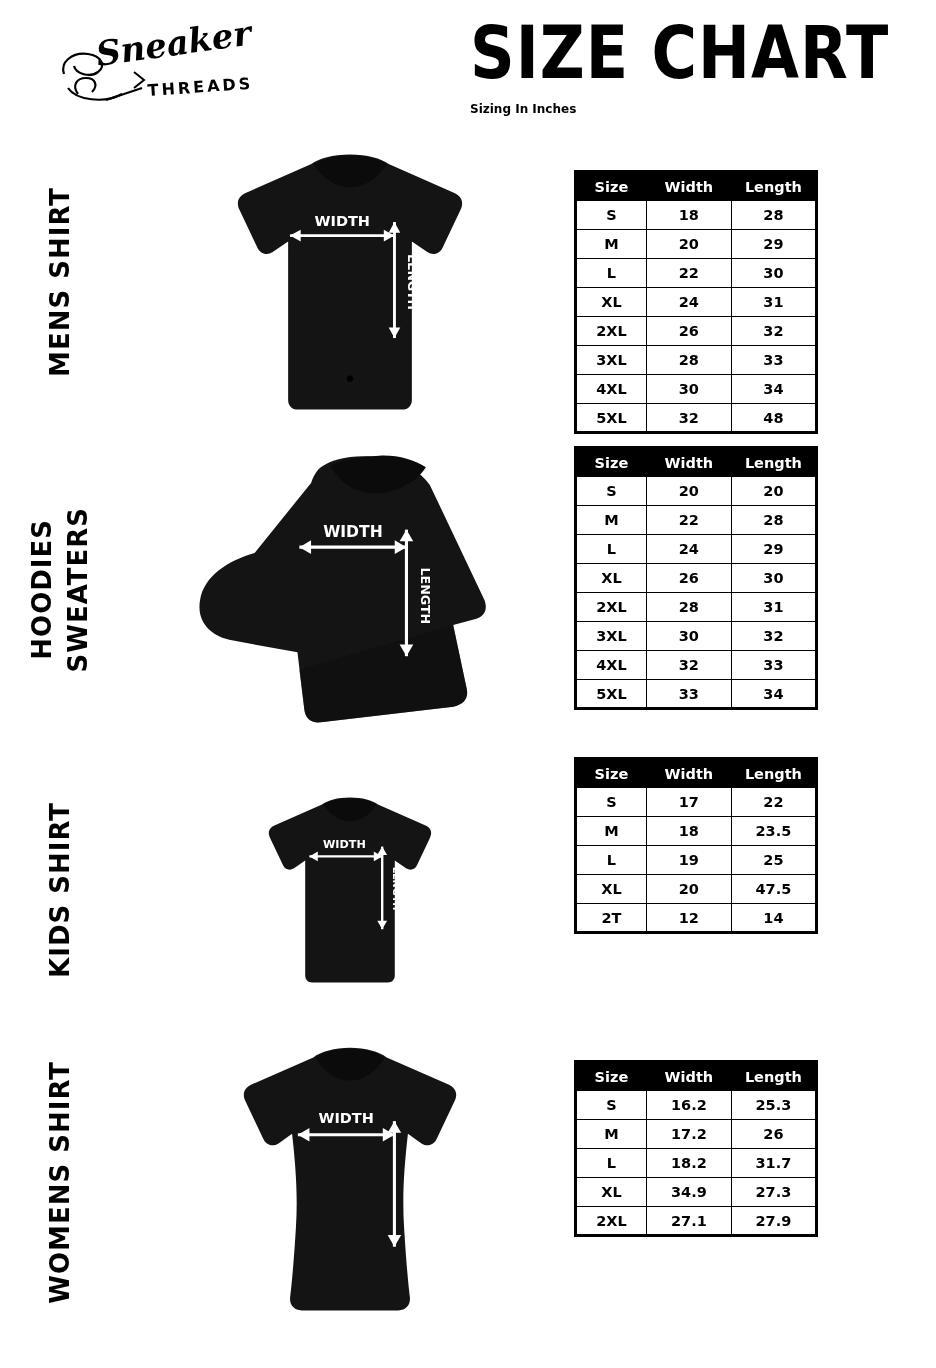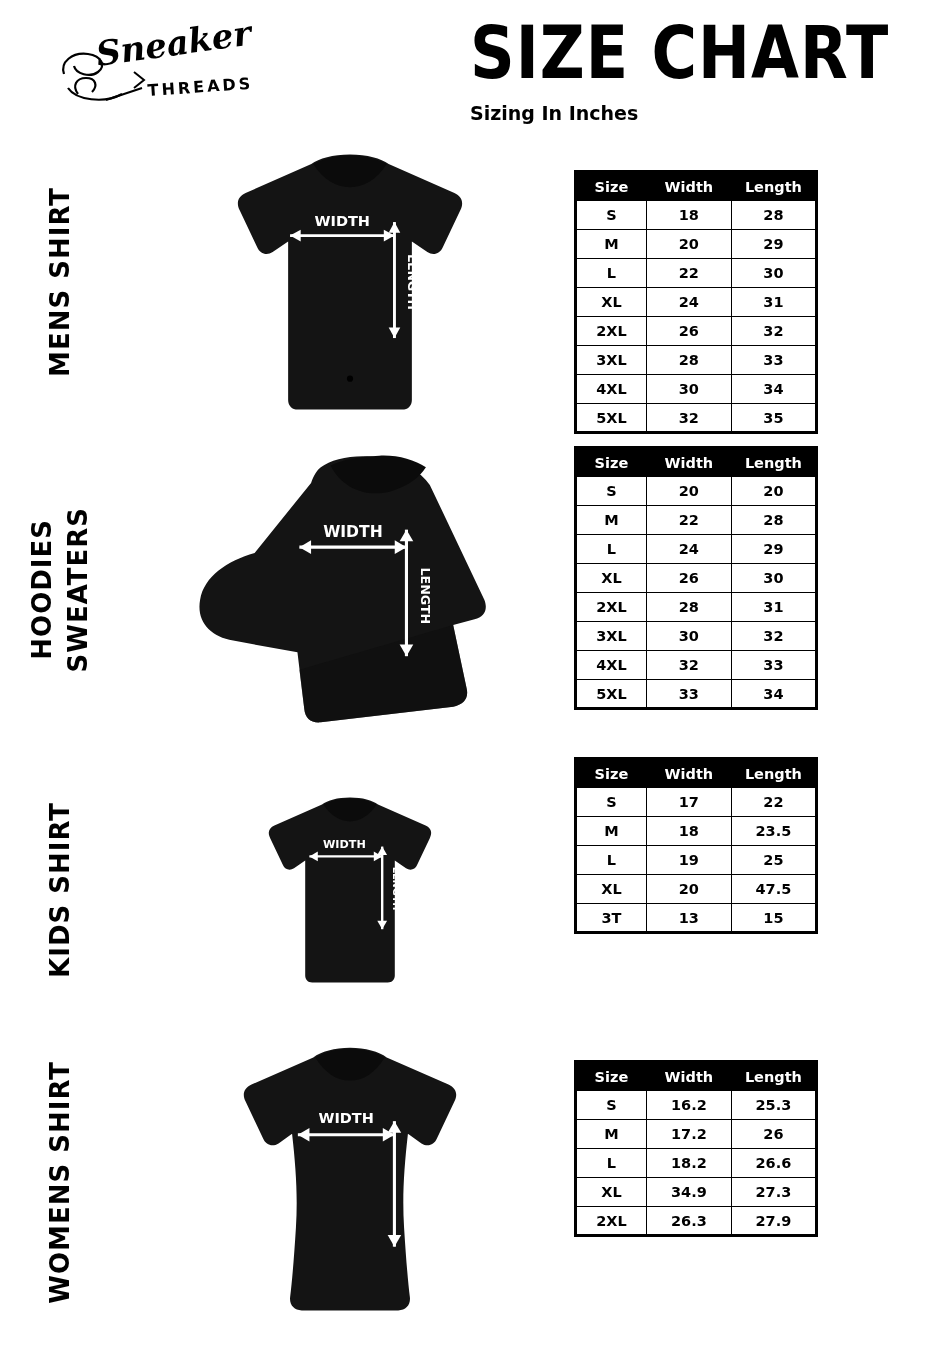--- a/index.html
+++ b/index.html
@@ -45,21 +45,21 @@
     letter-spacing: 1px;
     color: #000;
     margin: 0;
     transform: scaleY(1.18);
     transform-origin: center top;
   }
   .sizing-sub {
     margin-top: 22px;
     font-family: "DejaVu Sans", sans-serif;
     font-weight: 700;
-    font-size: 19px;
+    font-size: 12px;
     color: #000;
   }
 
   
   .row {
     position: relative;
     width: 936px;
   }
   .row-mens    { height: 300px; }
   .row-sweater { height: 315px; }
@@ -246,21 +246,21 @@
             <td class="l-col">33</td>
           </tr>
         <tr>
             <td class="size-col">4XL</td>
             <td class="w-col">30</td>
             <td class="l-col">34</td>
           </tr>
         <tr>
             <td class="size-col">5XL</td>
             <td class="w-col">32</td>
-            <td class="l-col">35</td>
+            <td class="l-col">48</td>
           </tr>
       </tbody>
     </table>
   </div>
 </div>
 
 <div class="row row-sweater">
   <div class="vlabel two-line">
     <span>SWEATERS</span>
     <span>HOODIES</span>
@@ -395,23 +395,23 @@
             <td class="size-col">L</td>
             <td class="w-col">19</td>
             <td class="l-col">25</td>
           </tr>
         <tr>
             <td class="size-col">XL</td>
             <td class="w-col">20</td>
             <td class="l-col">47.5</td>
           </tr>
         <tr>
-            <td class="size-col">3T</td>
-            <td class="w-col">13</td>
-            <td class="l-col">15</td>
+            <td class="size-col">2T</td>
+            <td class="w-col">12</td>
+            <td class="l-col">14</td>
           </tr>
       </tbody>
     </table>
   </div>
 </div>
 
 <div class="row row-womens">
   <div class="vlabel">
     <span>WOMENS SHIRT</span>
   </div>
@@ -455,28 +455,28 @@
             <td class="l-col">25.3</td>
           </tr>
         <tr>
             <td class="size-col">M</td>
             <td class="w-col">17.2</td>
             <td class="l-col">26</td>
           </tr>
         <tr>
             <td class="size-col">L</td>
             <td class="w-col">18.2</td>
-            <td class="l-col">26.6</td>
+            <td class="l-col">31.7</td>
           </tr>
         <tr>
             <td class="size-col">XL</td>
             <td class="w-col">34.9</td>
             <td class="l-col">27.3</td>
           </tr>
         <tr>
             <td class="size-col">2XL</td>
-            <td class="w-col">26.3</td>
+            <td class="w-col">27.1</td>
             <td class="l-col">27.9</td>
           </tr>
       </tbody>
     </table>
   </div>
 </div>
 
 </body></html>

